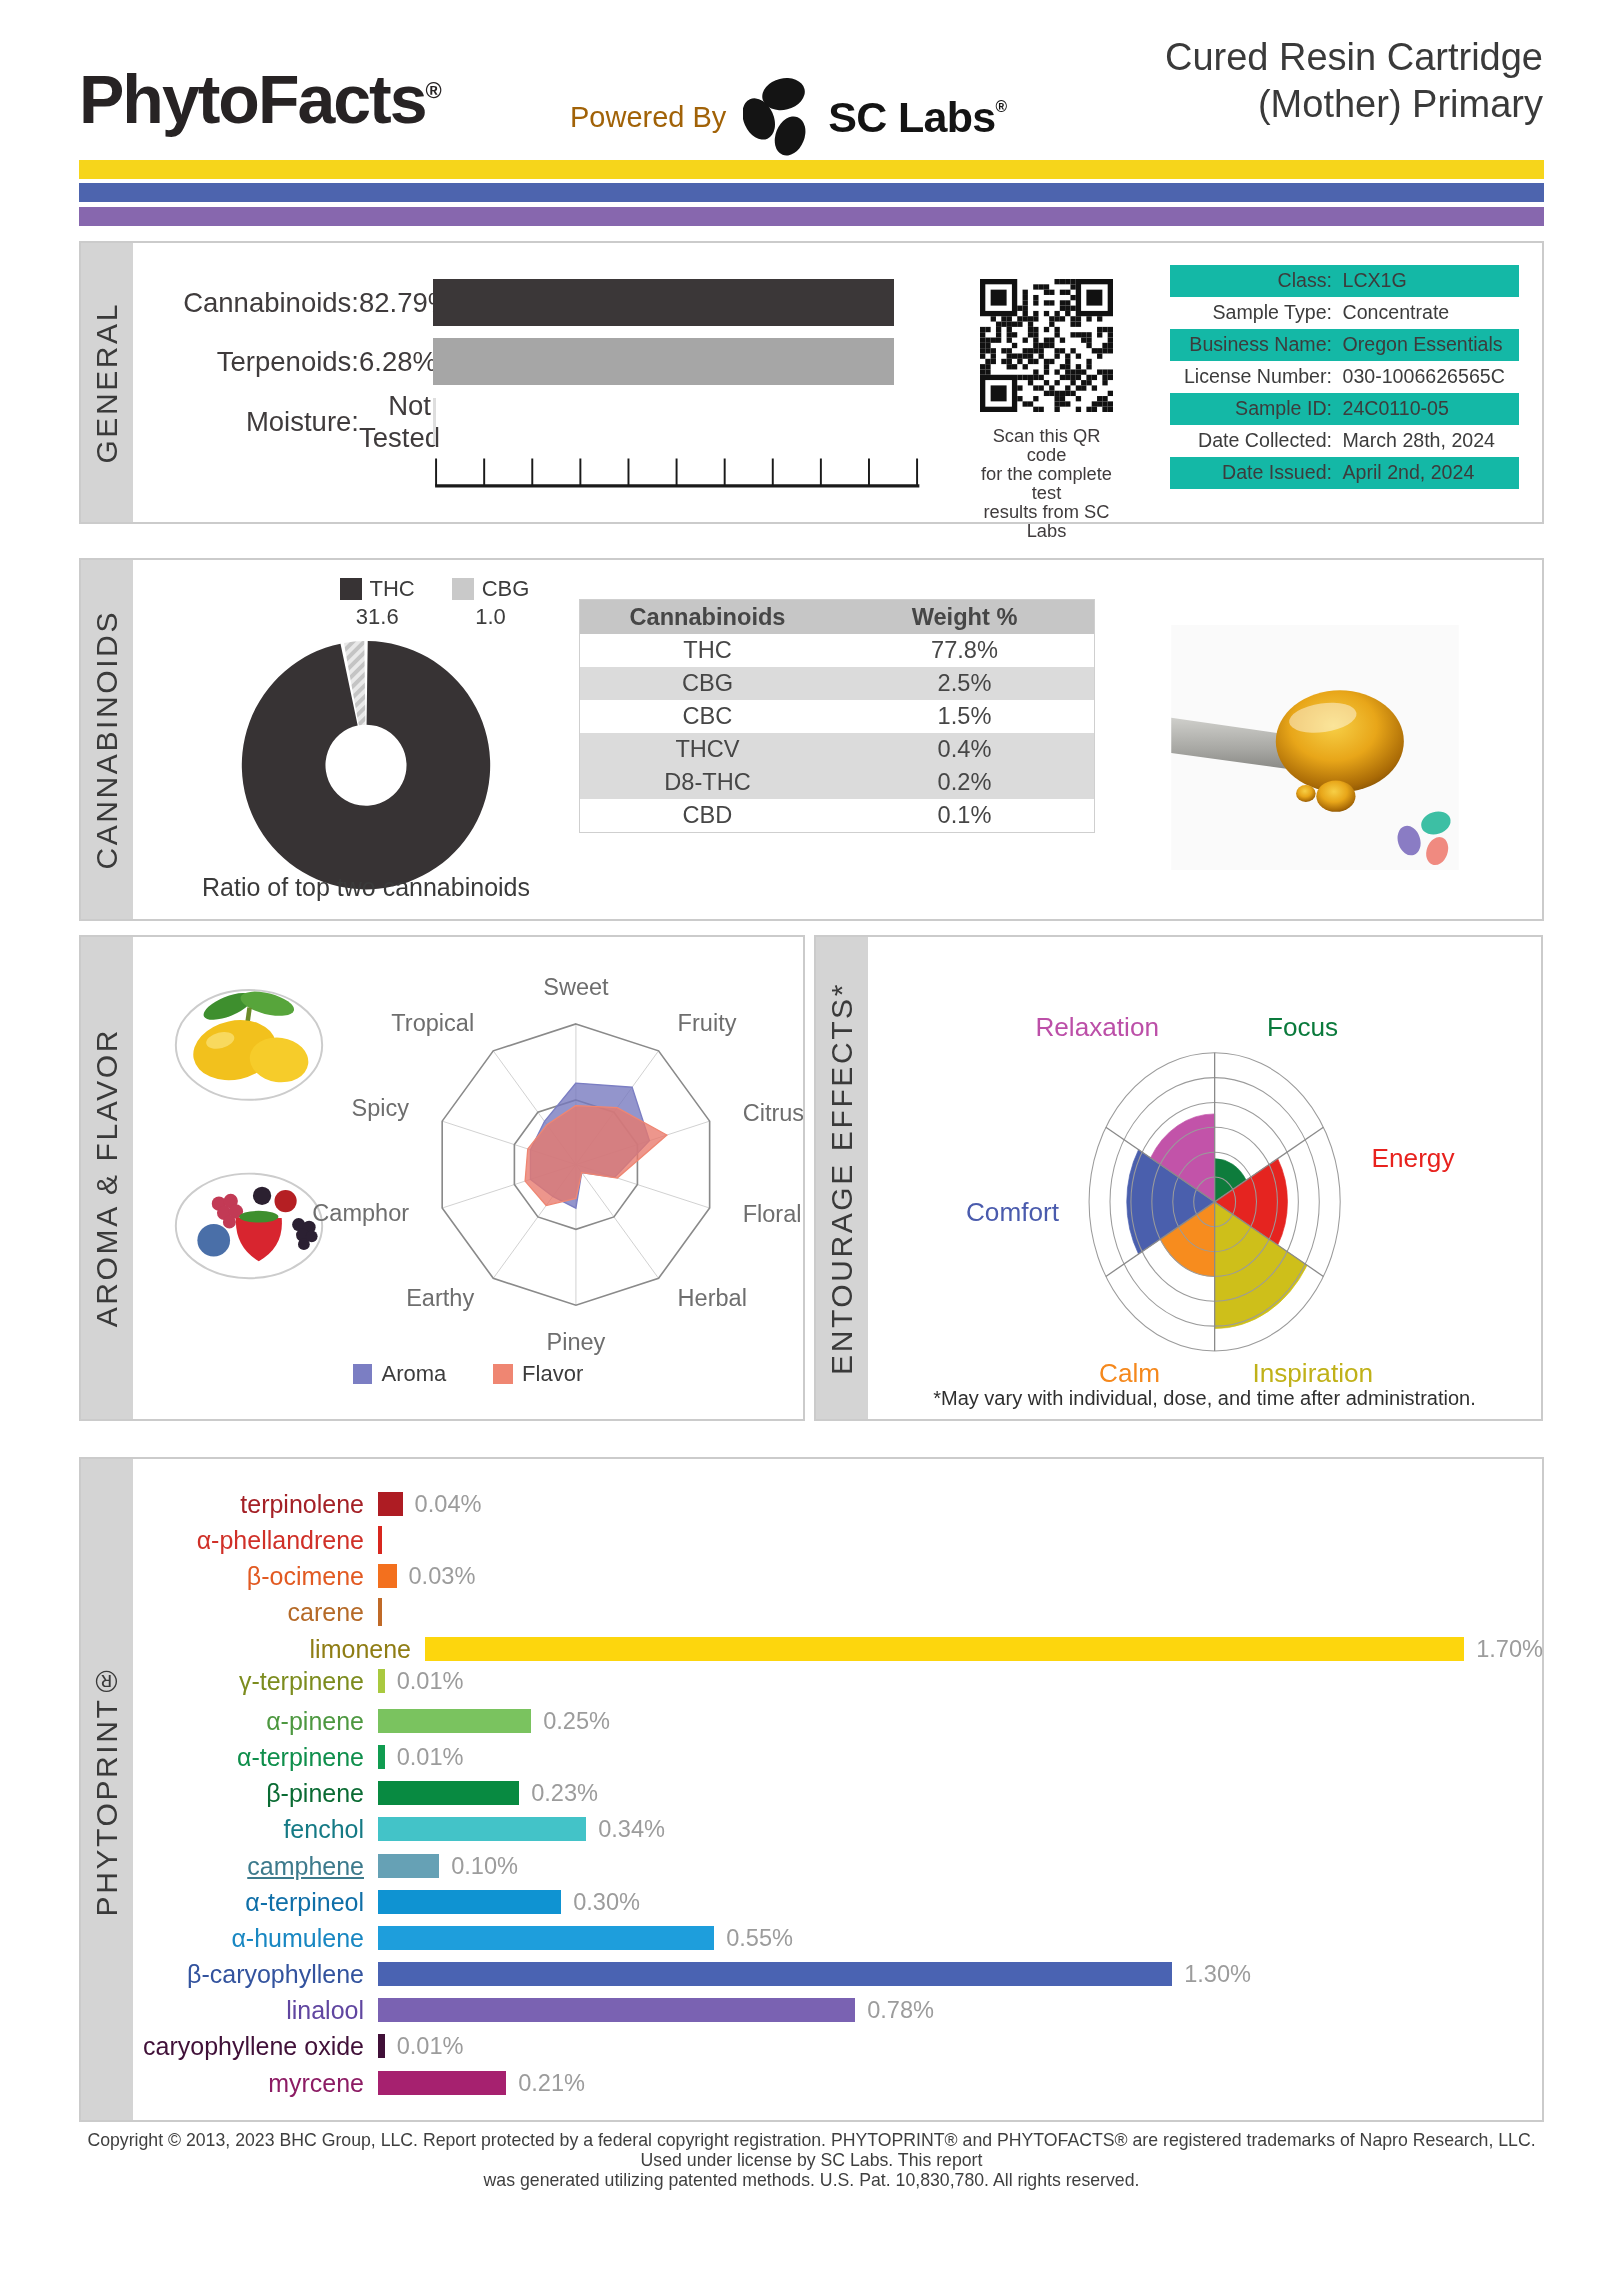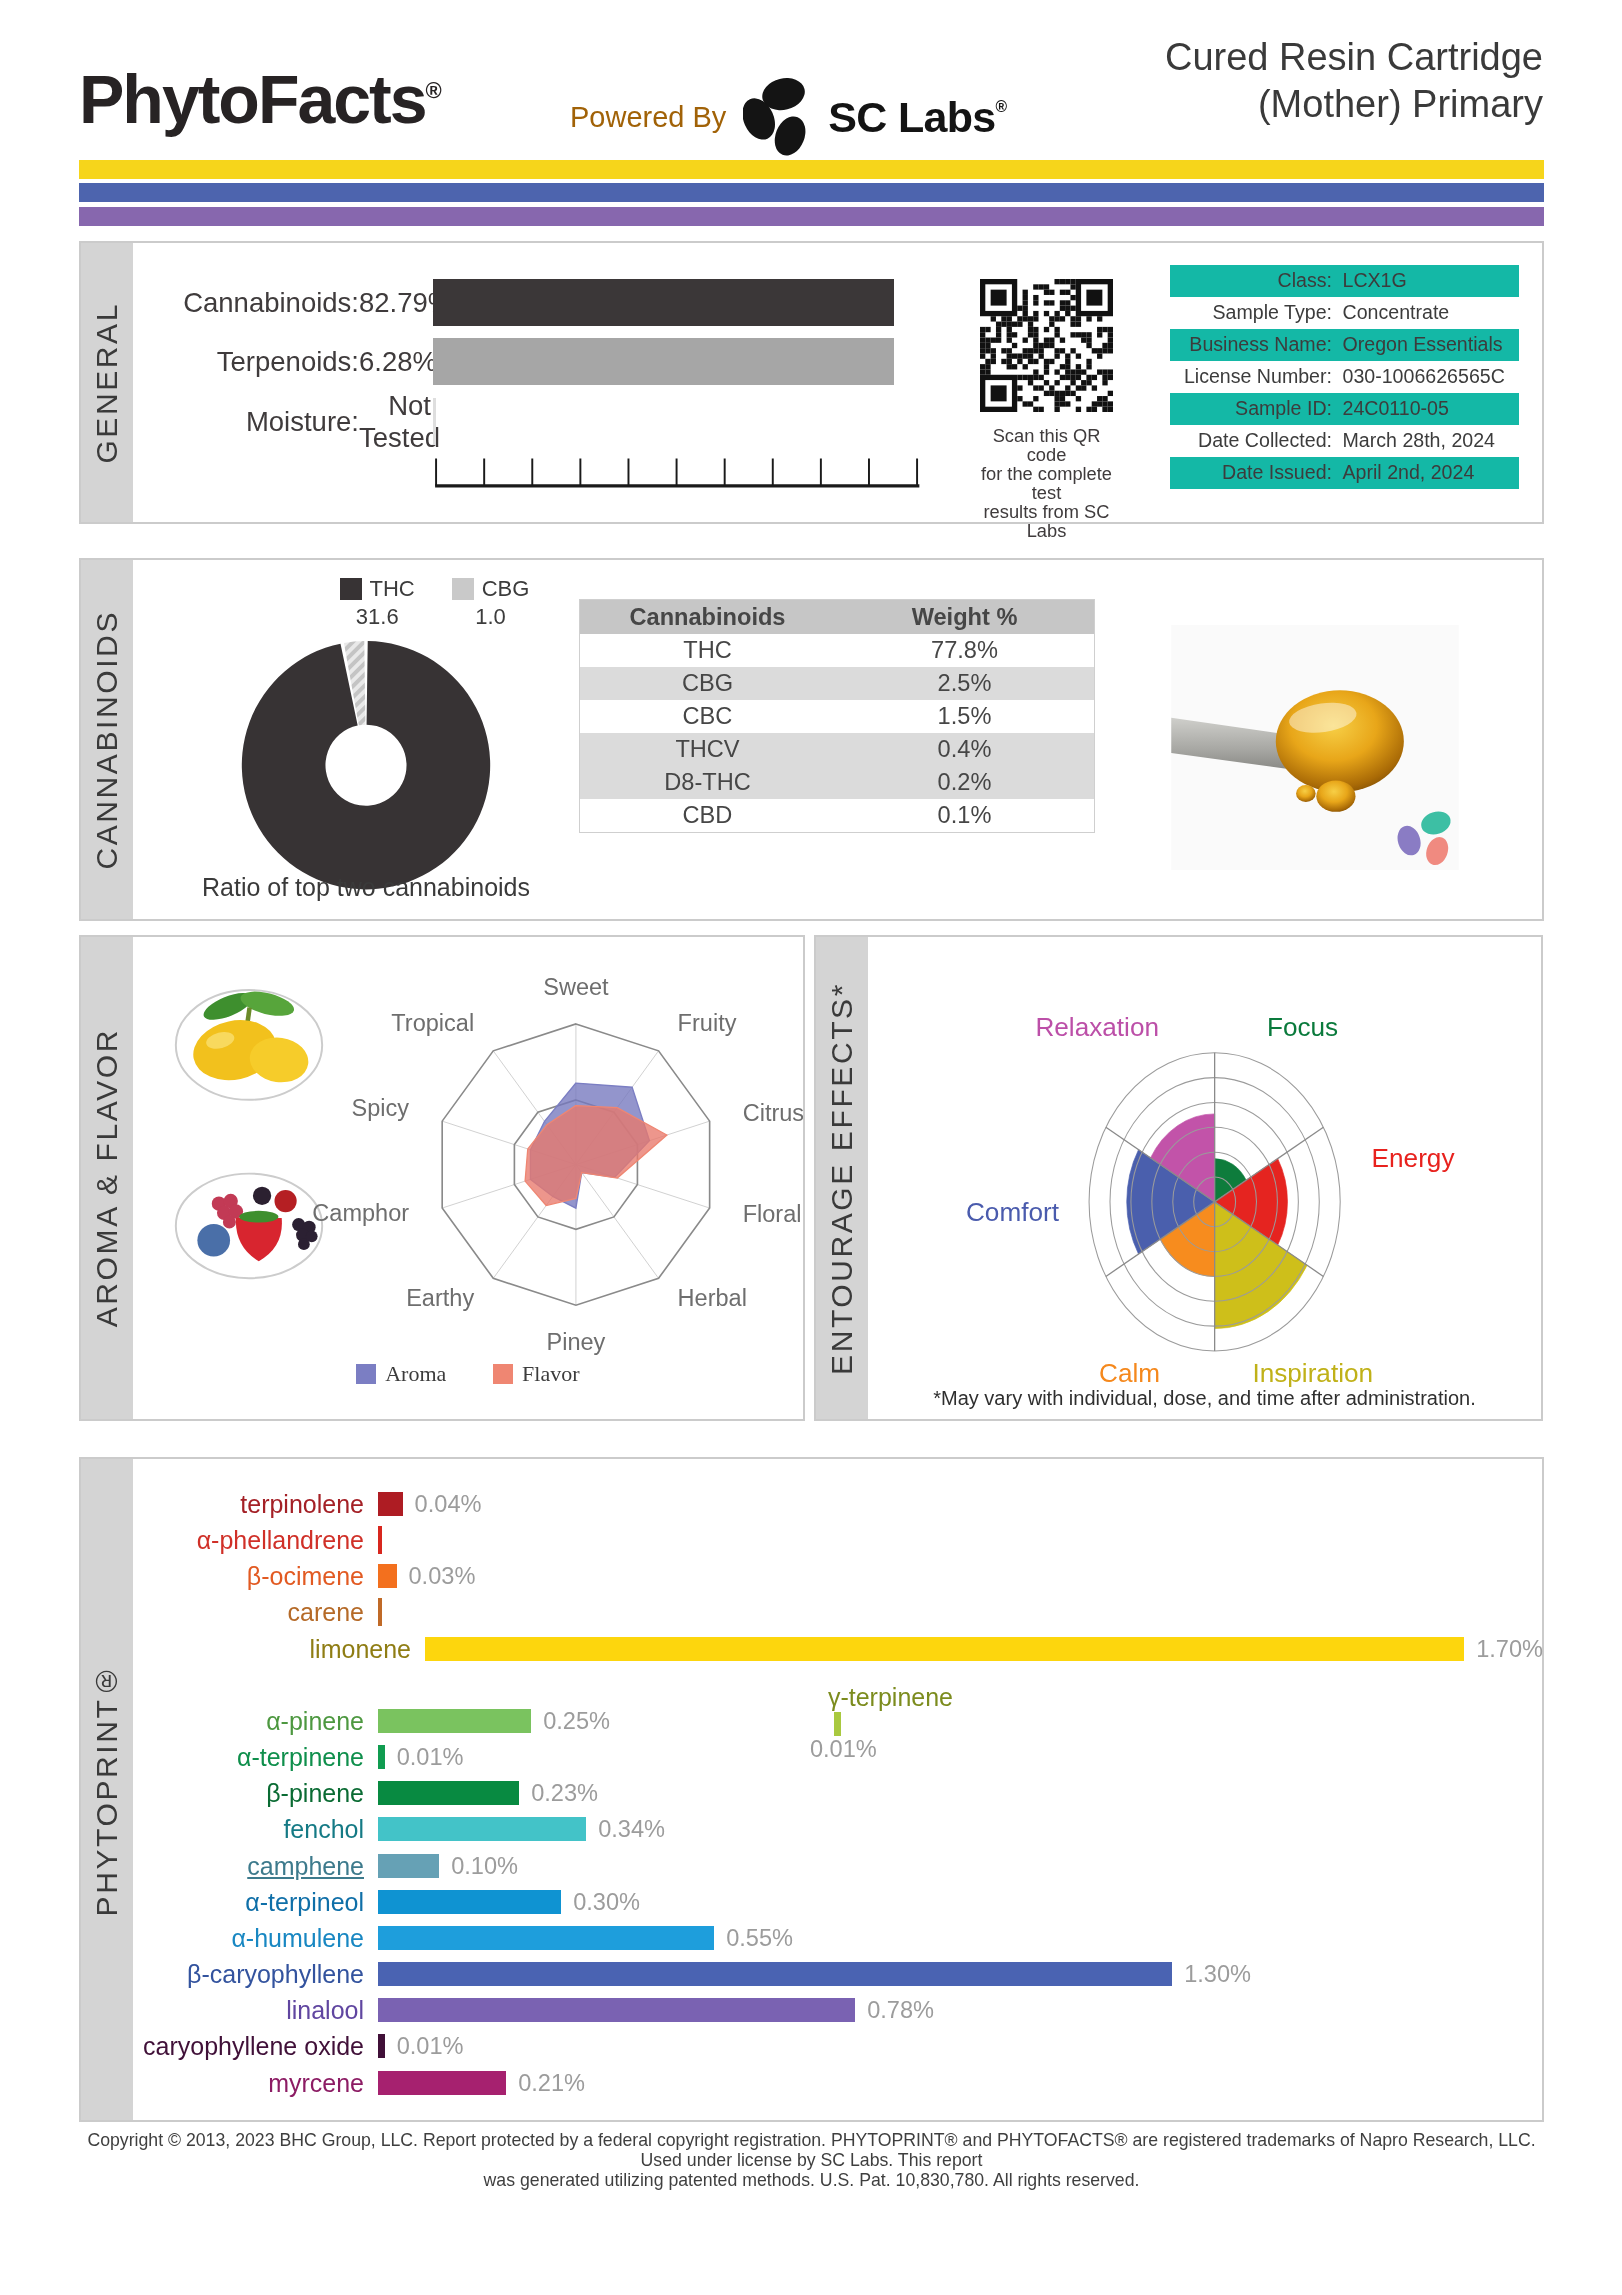--- a/index.html
+++ b/index.html
@@ -44,21 +44,21 @@
   .donut-caption{position:absolute;left:63px;top:313px;width:340px;text-align:center;
                  font-size:25px;color:#3a3a3a;}
   .c-table{position:absolute;left:446px;top:39px;width:514px;border:1.3px solid #cfcfcf;}
   .c-tr{display:flex;height:33px;align-items:center;}
   .c-tr.head{background:#c6c6c6;font-weight:700;height:34px;}
   .c-tr.striped{background:#dbdbdb;}
   .c-td1{width:255px;text-align:center;font-size:23.6px;color:#464646;}
   .c-td2{flex:1;text-align:center;font-size:23.6px;color:#464646;}
   
   .af-legend{position:absolute;left:0;top:424px;width:100%;display:flex;justify-content:center;
-             gap:47px;font-size:22px;color:#3c3c3c;align-items:flex-end;font-family:Liberation Serif, serif;}
+             gap:47px;font-size:22px;color:#3c3c3c;align-items:flex-end;}
   .af-legend .sq{width:19.6px;height:19.6px;display:inline-block;margin-right:9.2px;vertical-align:-2.6px;}
   .footnote{position:absolute;left:0;top:450px;width:100%;text-align:center;font-size:20px;color:#2f2f2f;}
   
   .t-row{position:absolute;left:0;width:100%;height:36px;display:flex;align-items:center;}
   .t-name{width:231px;flex:none;text-align:right;font-size:25px;font-weight:500;}
   .t-gap{width:14.4px;flex:none;}
   .t-bar{height:23.6px;flex:none;}
   .t-tick{width:3.3px;height:27.5px;flex:none;}
   .t-val{margin-left:11.8px;font-size:23.6px;color:#9c9c9c;}
   
@@ -629,21 +629,21 @@
           <div class="t-name" style="color: rgb(181, 106, 40);">carene</div>
           <div class="t-gap"></div>
           <div class="t-tick" style="background: rgb(192, 106, 40);"></div>
         </div>
         <div class="t-row" style="top: 172px;">
           <div class="t-name" style="color: rgb(143, 125, 20); padding-left: 47px;">limonene</div>
           <div class="t-gap"></div>
           <div class="t-bar" style="width: 1039px; background: rgb(253, 214, 13);"></div>
           <div class="t-val">1.70%</div>
         </div>
-        <div class="t-row" style="top: 224px; flex-direction: column;">
+        <div class="t-row" style="top: 204px;">
           <div class="t-name" style="color: rgb(124, 140, 30);">γ-terpinene</div>
           <div class="t-gap"></div>
           <div class="t-bar" style="width: 6.5px; background: rgb(169, 201, 63);"></div>
           <div class="t-val">0.01%</div>
         </div>
         <div class="t-row" style="top: 244px;">
           <div class="t-name" style="color: rgb(77, 152, 64);">α-pinene</div>
           <div class="t-gap"></div>
           <div class="t-bar" style="width: 153px; background: rgb(122, 195, 95);"></div>
           <div class="t-val">0.25%</div>

